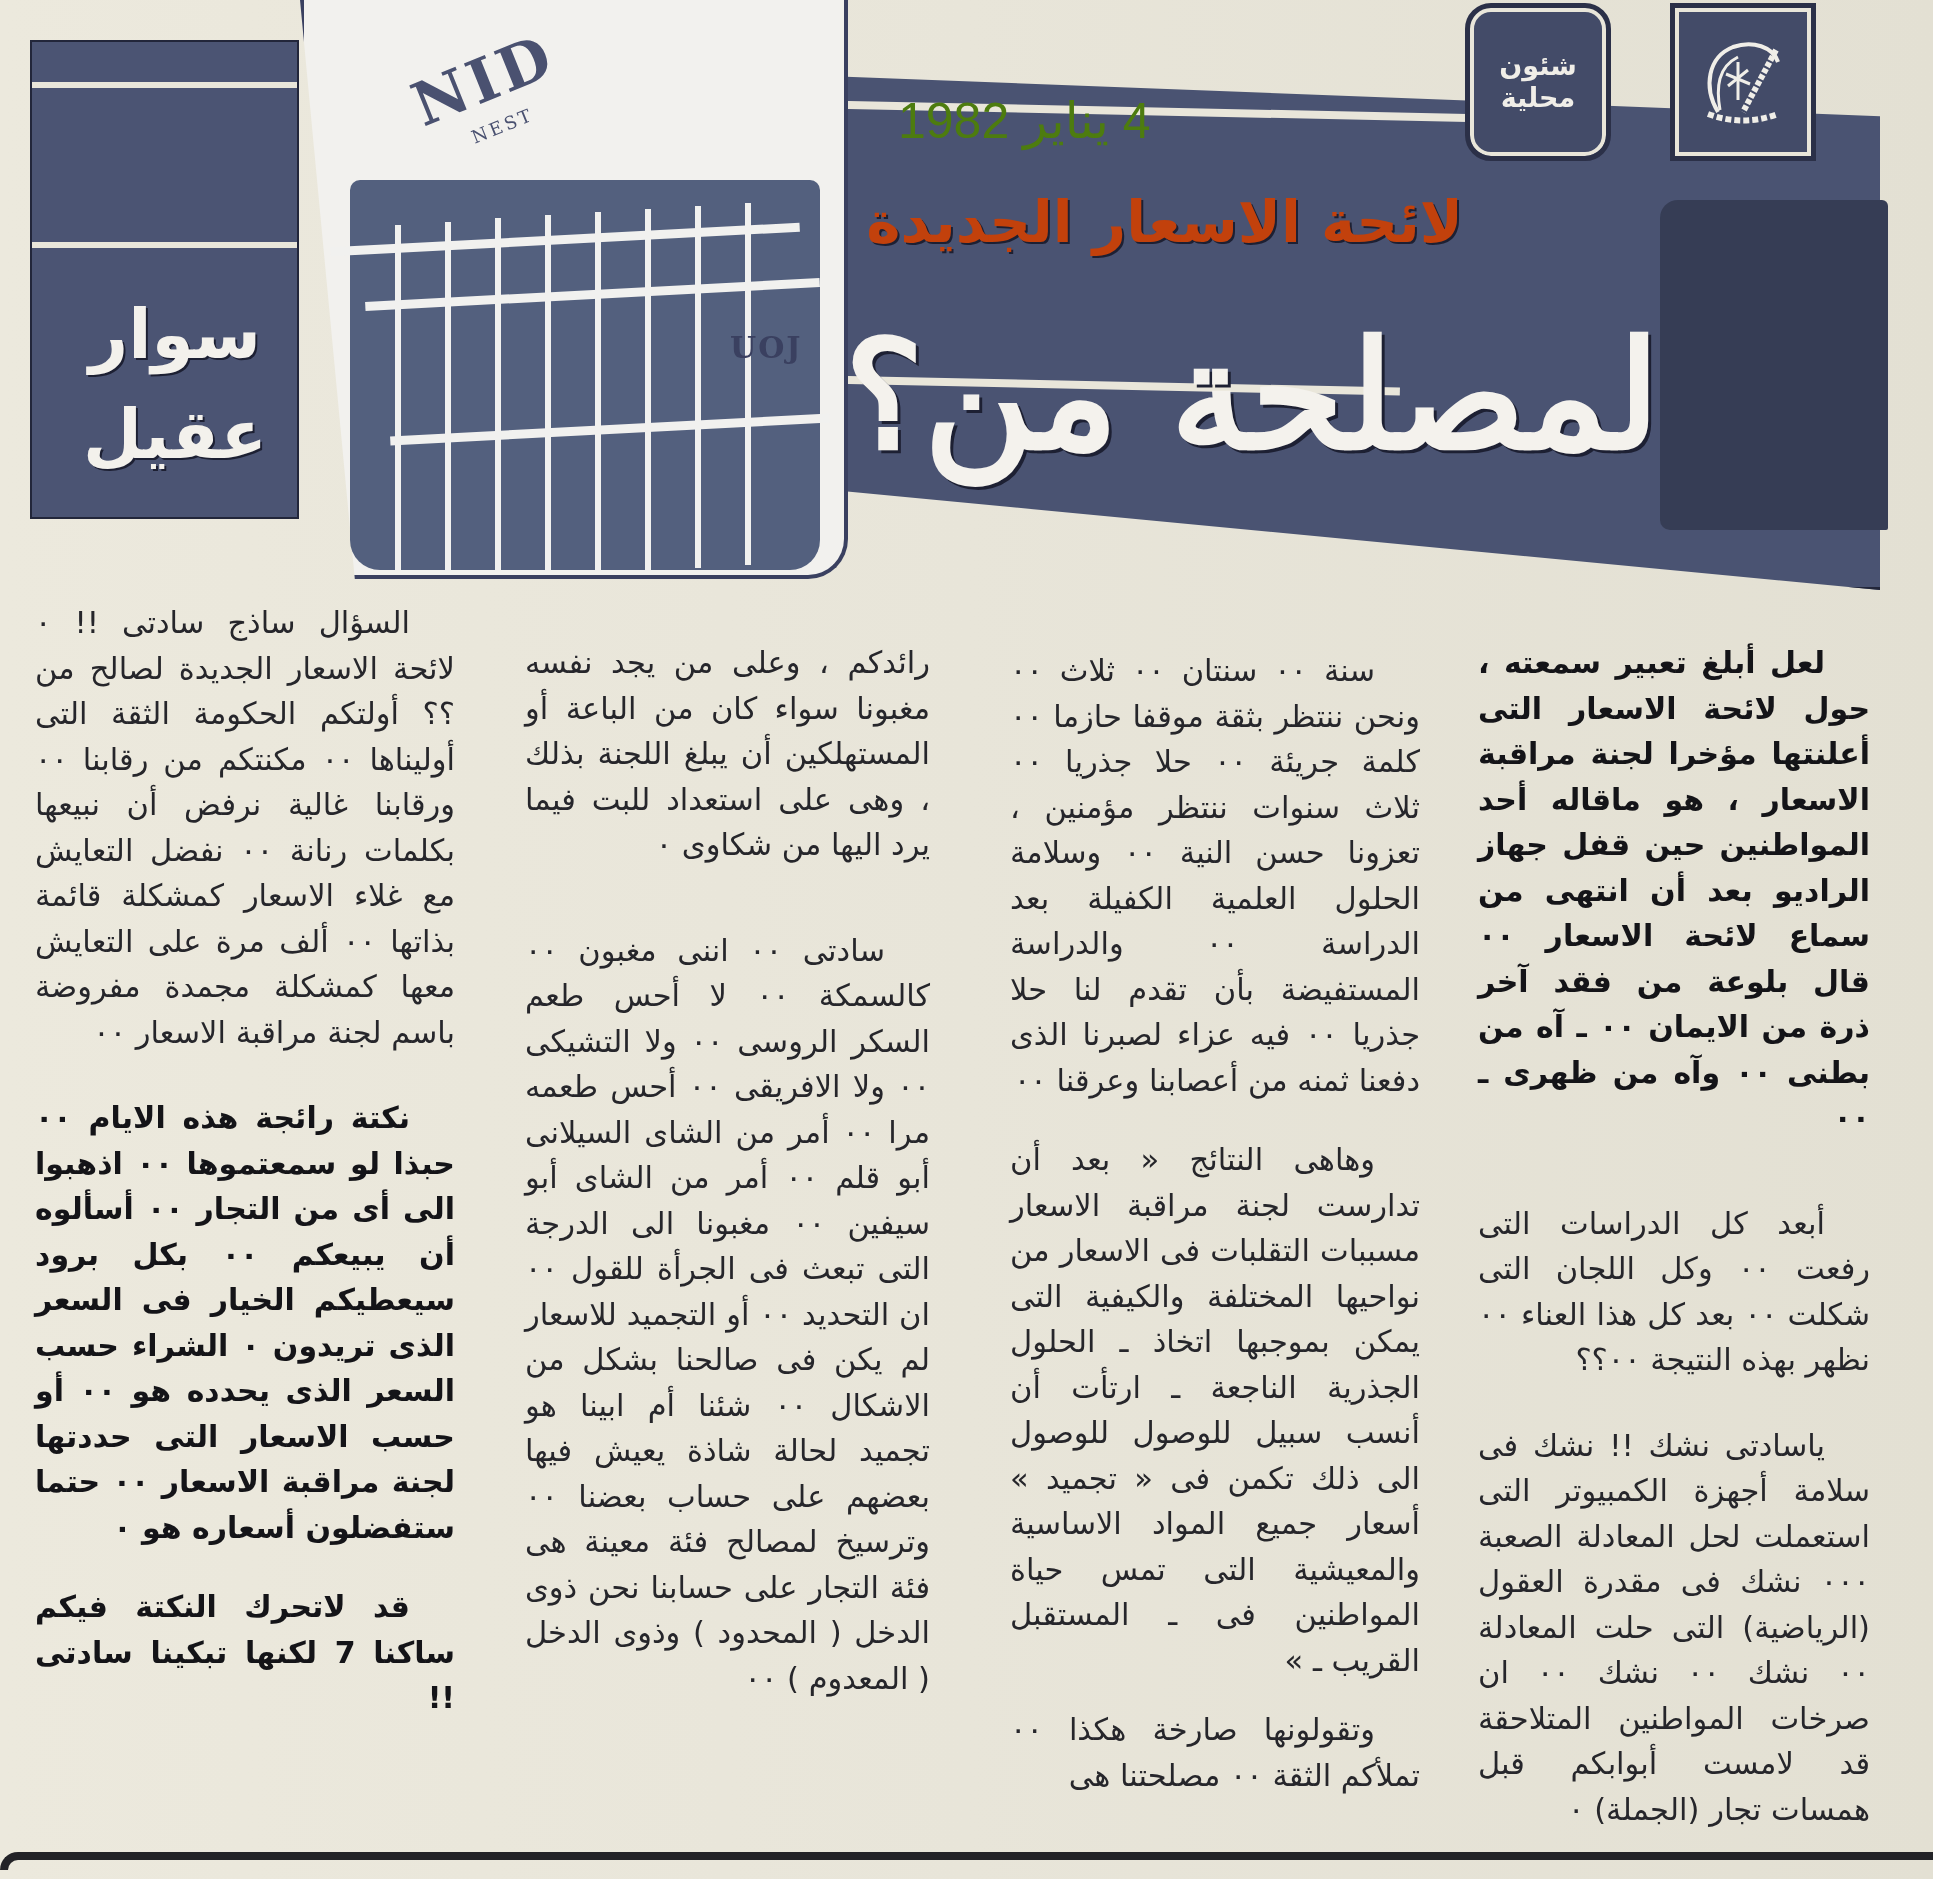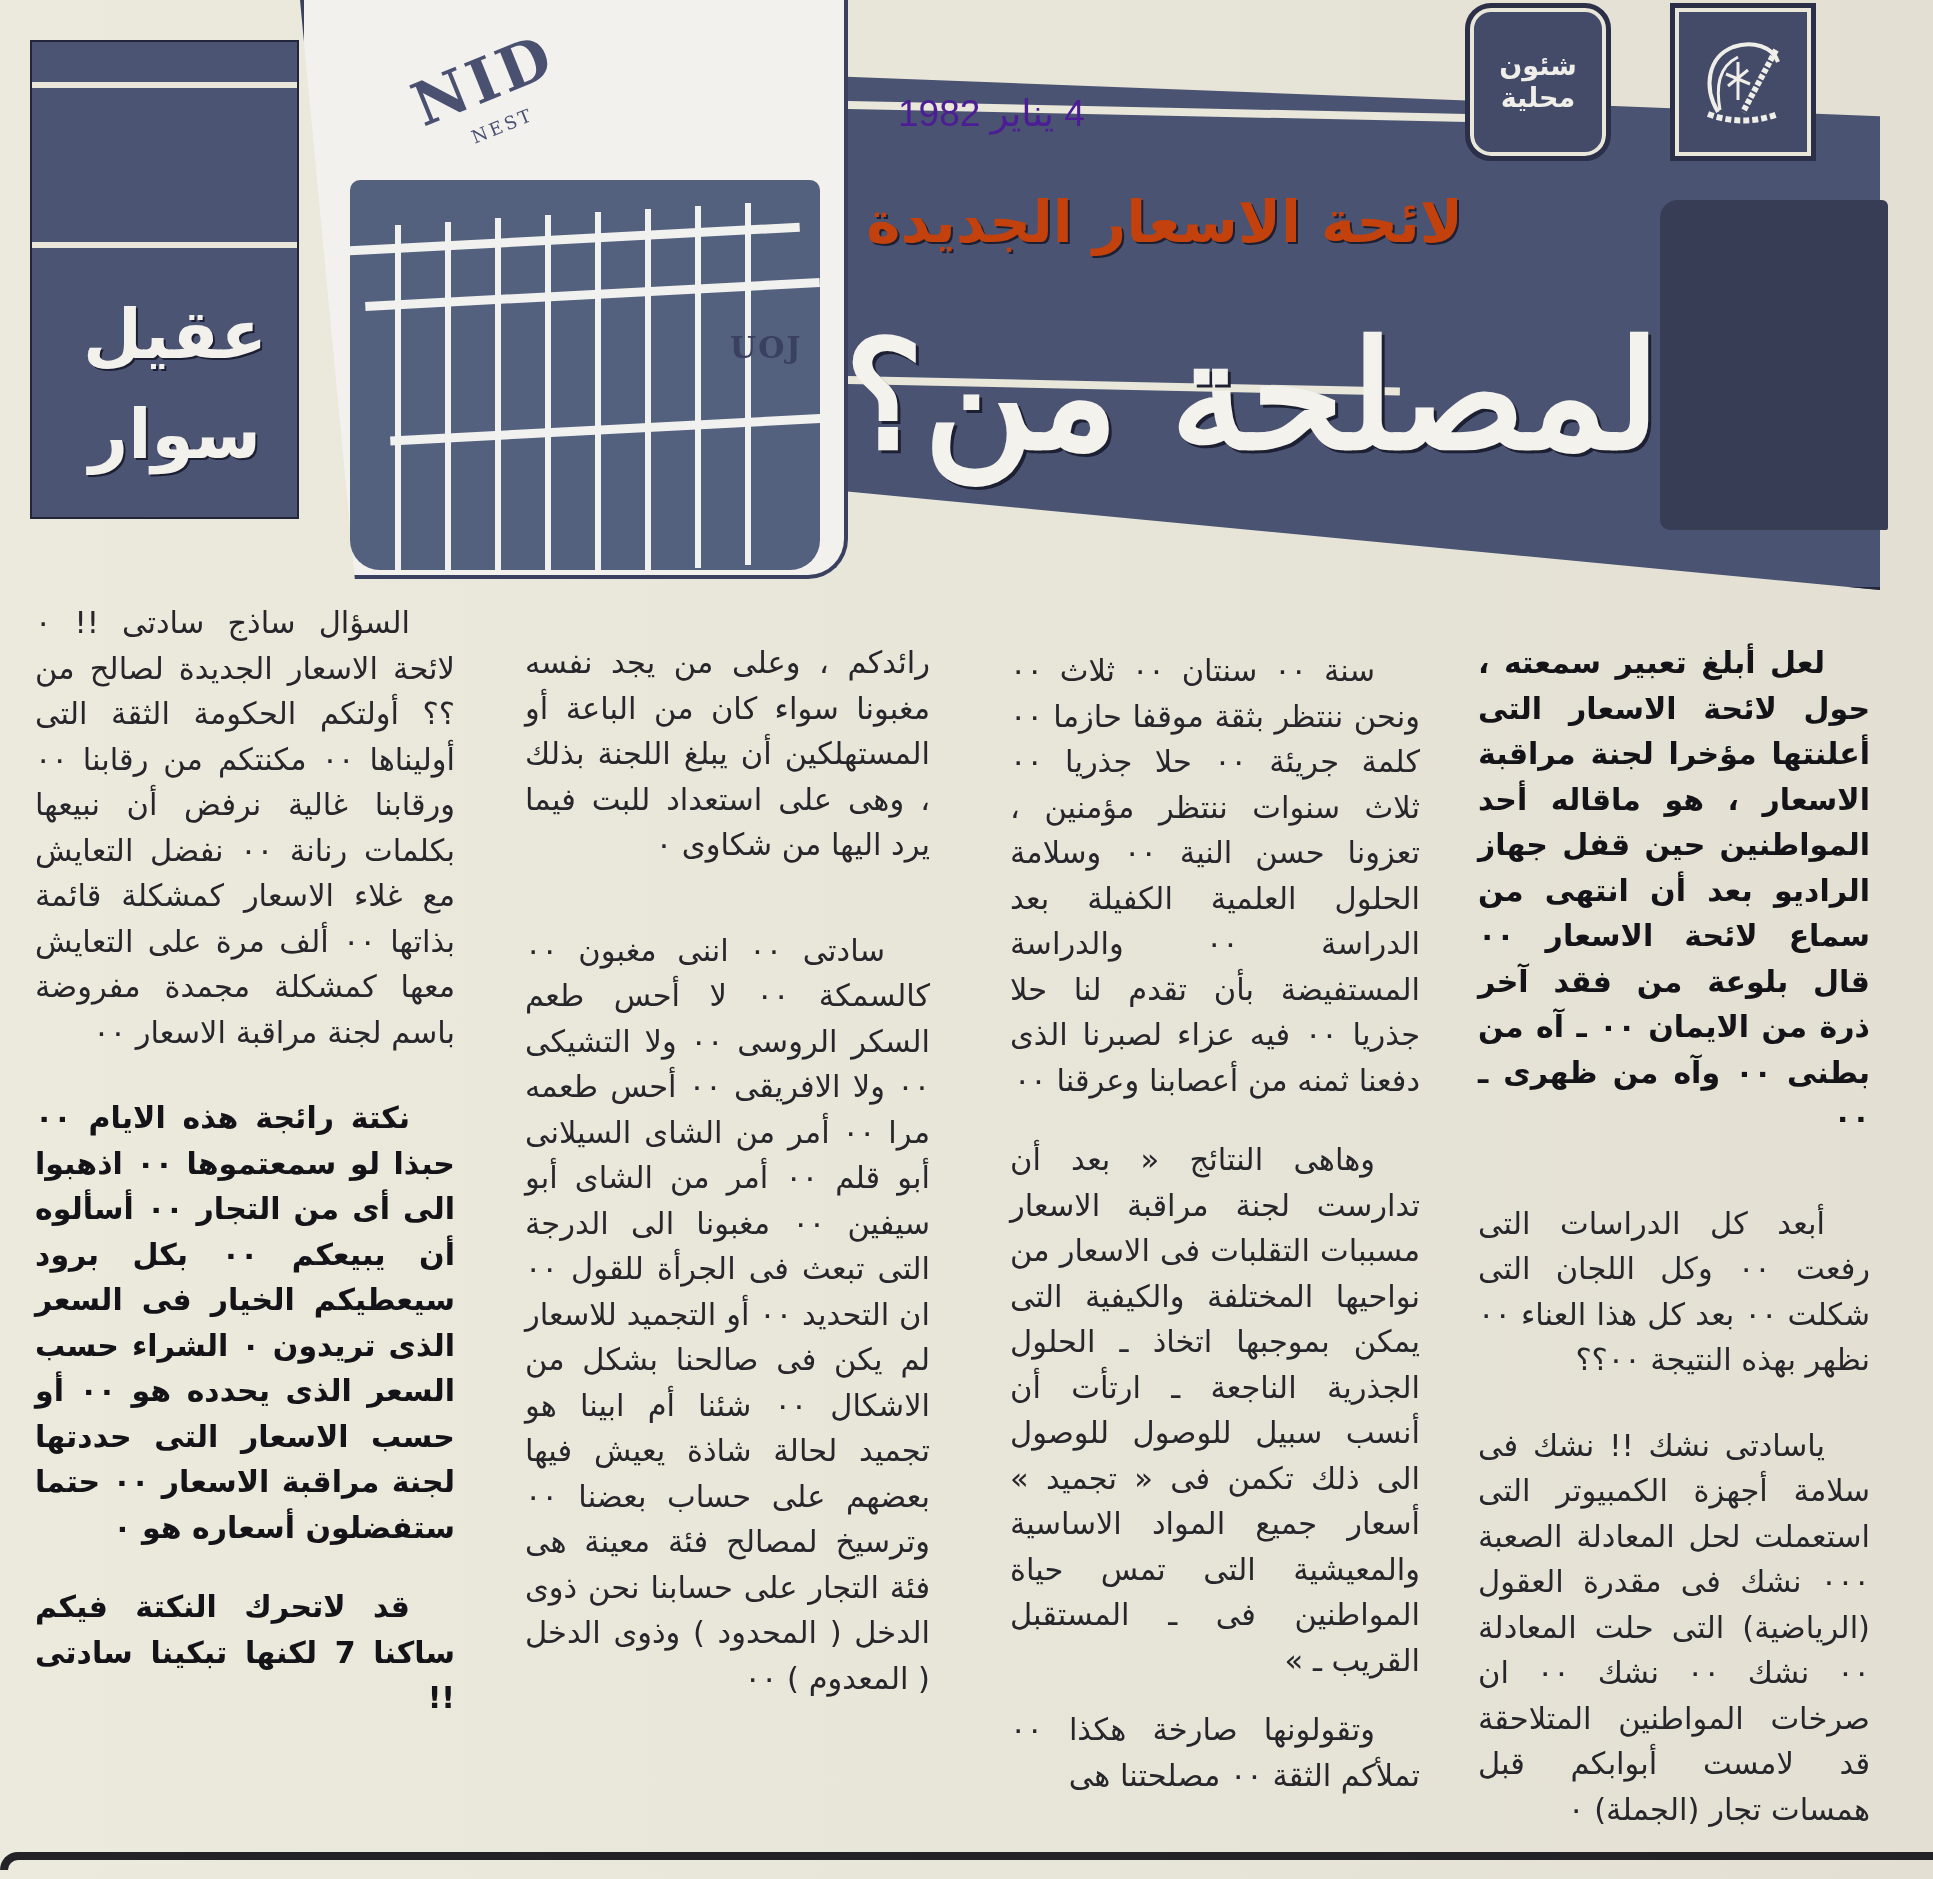--- a/index.html
+++ b/index.html
@@ -67,21 +67,21 @@
     background:#434b68; border:4px solid #e9e6da; outline:5px solid #2b3048;
     display:flex; align-items:center; justify-content:center; flex-direction:column;
     color:#f0eee8;
   }
   .logo-box .label {
     font-size:27px; font-weight:bold; line-height:32px; text-align:center;
   }
   .logo-emblem { width:90px; height:100px; }
   .date-stamp {
     position:absolute; left:898px; top:92px;
-    font-family:"Liberation Sans", sans-serif; font-size:37px; color:#4c1d95;
+    font-family:"Liberation Sans", sans-serif; font-size:50px; color:#4d7c0f;
     direction:rtl; white-space:nowrap;
   }
   .subtitle {
     position:absolute; left:918px; top:188px; width:545px;
     font-size:58px; font-weight:bold; color:#c2410c; direction:rtl; text-align:center;
     white-space:nowrap; letter-spacing:-1px;
     text-shadow:2px 2px 0 #1d2033;
   }
   .main-title {
     position:absolute; left:900px; top:310px; width:760px;
@@ -159,22 +159,22 @@
     <line x1="30" y1="54" x2="50" y2="38" stroke="#f0eee8" stroke-width="3"></line>
     <line x1="78" y1="18" x2="45" y2="80" stroke="#f0eee8" stroke-width="6" stroke-dasharray="5 2"></line>
     <path d="M10 82 Q45 95 80 82" fill="none" stroke="#f0eee8" stroke-width="6" stroke-dasharray="6 3"></path>
   </svg>
 </div>
 
 <div class="date-stamp">4 يناير 1982</div>
 <div class="subtitle">لائحة الاسعار الجديدة</div>
 <div class="main-title">لمصلحة من؟</div>
 <div class="author">
+  <div>سوار</div>
   <div>عقيل</div>
-  <div>سوار</div>
 </div>
 
 <div class="col col1">
   <p class="bold">لعل أبلغ تعبير سمعته ، حول لائحة الاسعار التى أعلنتها مؤخرا لجنة مراقبة الاسعار ، هو ماقاله أحد المواطنين حين قفل جهاز الراديو بعد أن انتهى من سماع لائحة الاسعار ٠٠ قال بلوعة من فقد آخر ذرة من الايمان ٠٠ ـ آه من بطنى ٠٠ وآه من ظهرى ـ ٠٠</p>
   <p style="margin-top:60px;">أبعد كل الدراسات التى رفعت ٠٠ وكل اللجان التى شكلت ٠٠ بعد كل هذا العناء ٠٠ نظهر بهذه النتيجة ٠٠؟؟</p>
   <p style="margin-top:40px;">ياسادتى نشك !! نشك فى سلامة أجهزة الكمبيوتر التى استعملت لحل المعادلة الصعبة ٠٠٠ نشك فى مقدرة العقول (الرياضية) التى حلت المعادلة ٠٠ نشك ٠٠ نشك ٠٠ ان صرخات المواطنين المتلاحقة قد لامست أبوابكم قبل همسات تجار (الجملة) ٠</p>
 </div>
 
 <div class="col col2">
   <p>سنة ٠٠ سنتان ٠٠ ثلاث ٠٠ ونحن ننتظر بثقة موقفا حازما ٠٠ كلمة جريئة ٠٠ حلا جذريا ٠٠ ثلاث سنوات ننتظر مؤمنين ، تعزونا حسن النية ٠٠ وسلامة الحلول العلمية الكفيلة بعد الدراسة ٠٠ والدراسة المستفيضة بأن تقدم لنا حلا جذريا ٠٠ فيه عزاء لصبرنا الذى دفعنا ثمنه من أعصابنا وعرقنا ٠٠</p>

